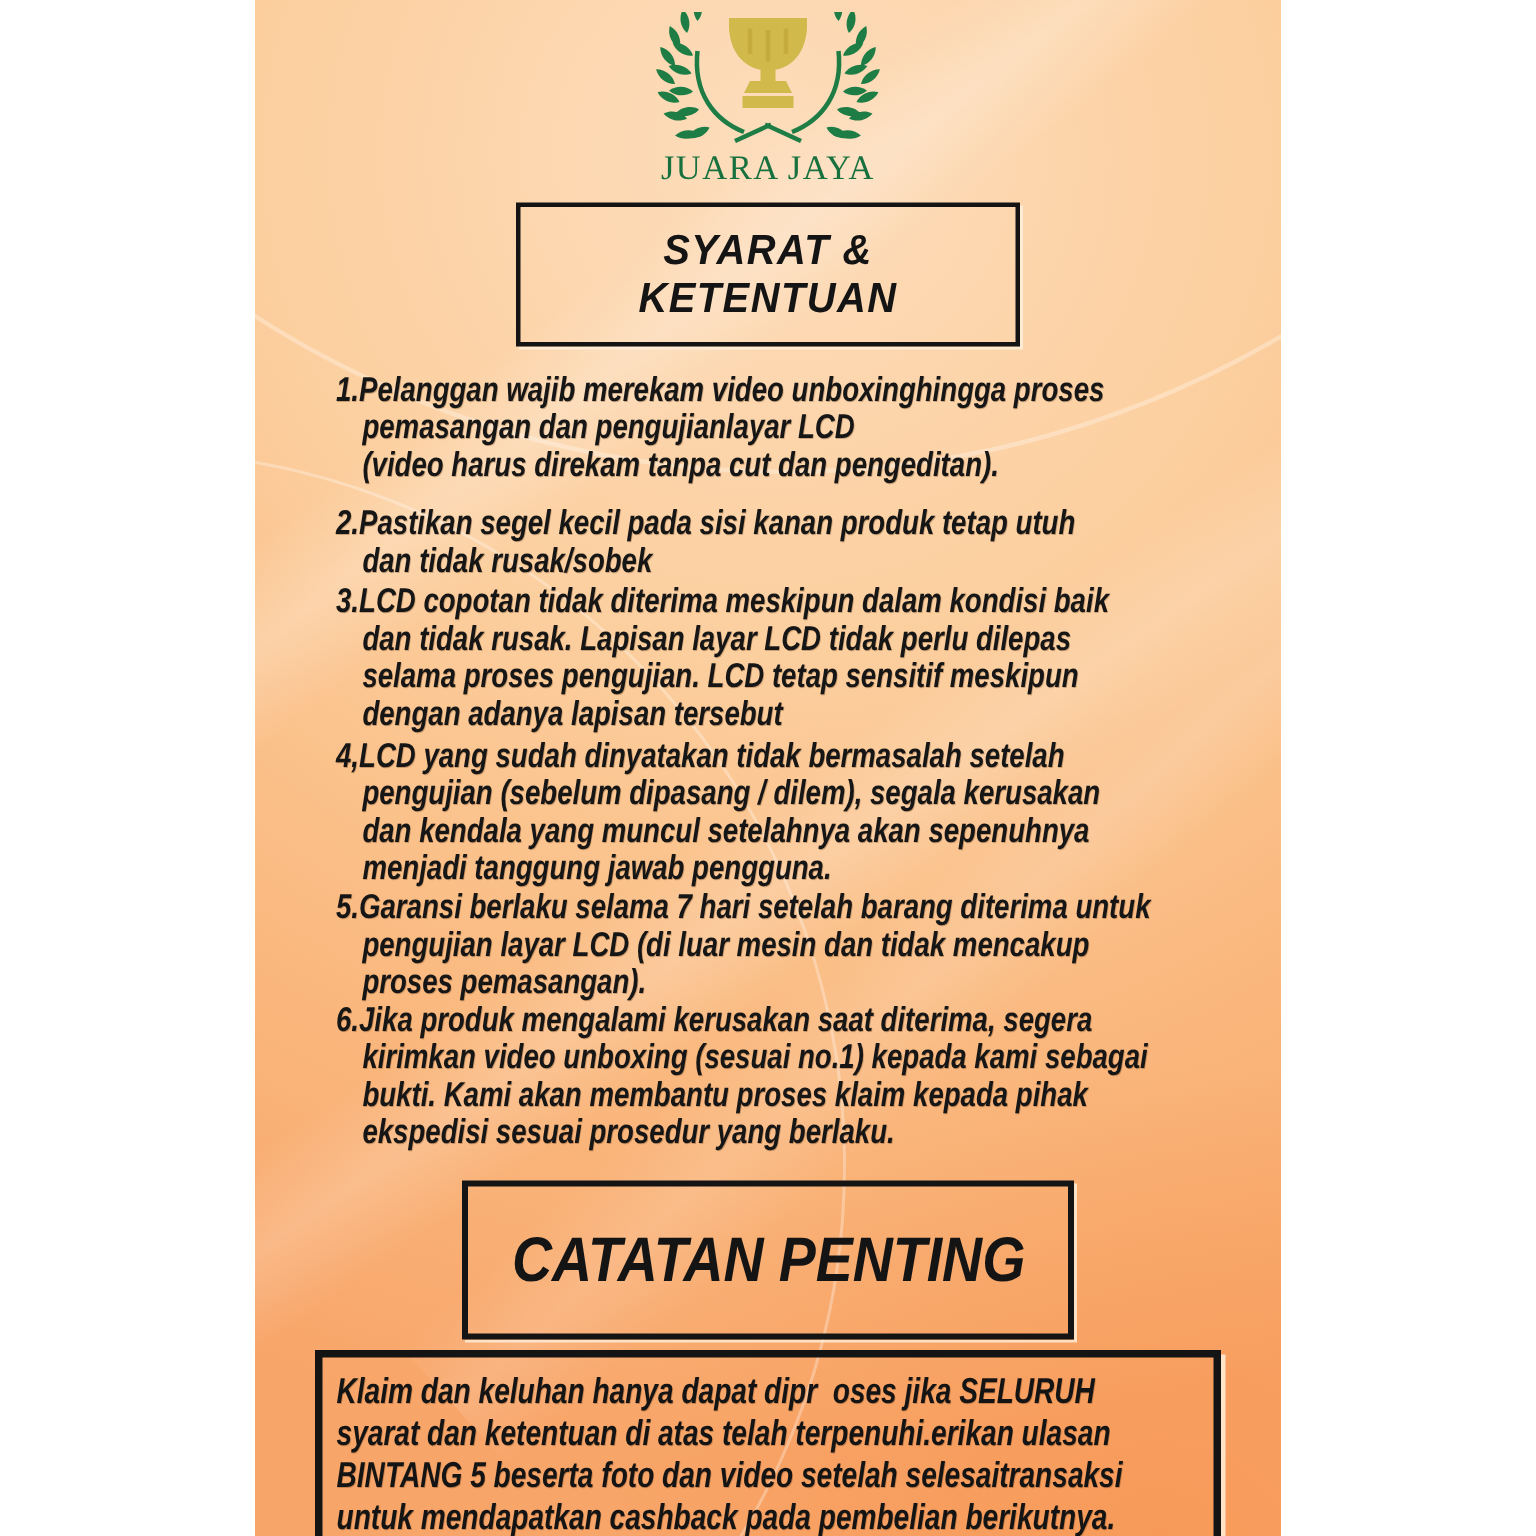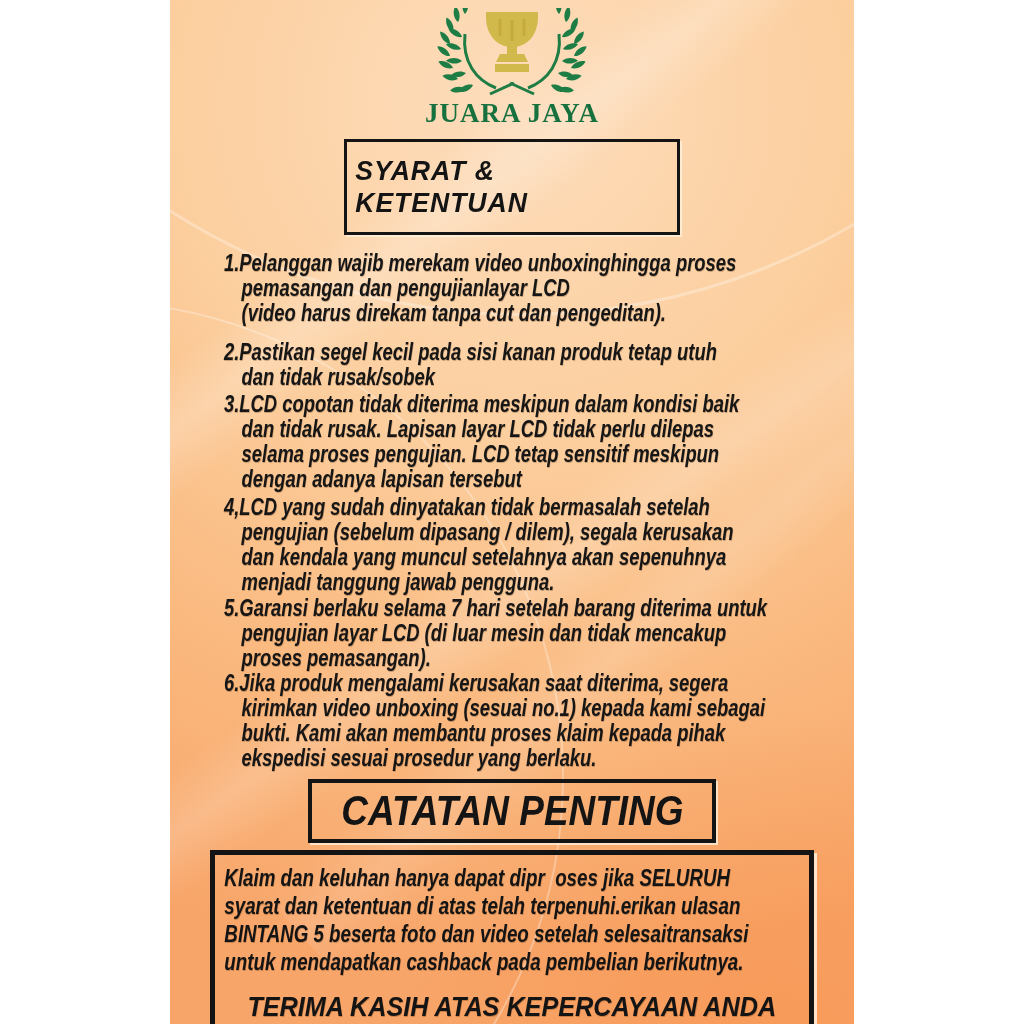--- a/index.html
+++ b/index.html
@@ -13,38 +13,38 @@
   .streak{position:absolute;width:1500px;height:110px;pointer-events:none;
           background:linear-gradient(to bottom, rgba(255,255,255,0) 0%, rgba(255,255,255,0.22) 50%, rgba(255,255,255,0) 100%);}
   .s1{left:-420px;top:120px;transform:rotate(-38deg);}
   .s2{left:-520px;top:620px;transform:rotate(-35deg);opacity:.8;}
   .s3{left:-60px;top:380px;transform:rotate(-42deg);opacity:.6;}
   .ring{position:absolute;border-radius:50%;border:2px solid rgba(255,255,255,0.30);pointer-events:none;}
   .r1{width:950px;height:950px;left:-560px;top:300px;}
   .r2{width:1300px;height:1300px;left:-300px;top:-990px;border-width:3px;}
 
   .logo{position:relative;text-align:center;padding-top:8px;}
-  .brand{font-family:"Liberation Serif",serif;font-weight:bold;font-size:27px;letter-spacing:1px;
+  .brand{font-family:"Liberation Serif",serif;font-weight:normal;font-size:23px;letter-spacing:1px;
          color:#17713f;margin-top:-2px;}
 
   .title-box{position:relative;width:330px;margin:10px auto 16px;border:3px solid #141414;
-             padding:13px 0;box-shadow:2px 2px 0 rgba(255,240,220,0.8);}
+             text-align:center;padding:13px 0;box-shadow:2px 2px 0 rgba(255,240,220,0.8);}
   .title-box span{display:inline-block;font-size:28px;font-weight:bold;font-style:italic;
                   letter-spacing:1px;transform:scaleX(0.95);}
 
   .terms{position:relative;margin:4px 0 0 54px;}
   .term{white-space:pre;font-weight:bold;font-style:italic;font-size:23px;line-height:25px;
         color:#161616;padding-left:22px;text-indent:-22px;width:135%;
         transform:scaleX(0.8);transform-origin:0 0;
         text-shadow:0.6px 0.8px 0 rgba(90,45,10,0.30);}
   .t1{margin-bottom:14px;} .t2{margin-bottom:2px;} .t3{margin-bottom:3px;}
   .t4{margin-bottom:1px;} .t5{margin-bottom:0;}
 
-  .note-box{position:relative;width:400px;margin:8px auto 0;border:4px solid #141414;
-            text-align:center;padding:4px 0;box-shadow:2px 2px 0 rgba(255,240,220,0.8);}
+  .note-box{position:relative;width:400px;margin:20px auto 0;border:4px solid #141414;
+            text-align:center;padding:25px 0;box-shadow:2px 2px 0 rgba(255,240,220,0.8);}
   .note-box span{display:inline-block;font-size:42px;font-weight:bold;font-style:italic;
                  transform:scaleX(0.88);}
 
   .bottom-box{position:relative;width:594px;margin:7px auto 0;border:5px solid #141414;
               padding:9px 0 10px 0;box-shadow:3px 3px 0 rgba(255,240,220,0.85);}
   .claims{white-space:pre;font-weight:bold;font-style:italic;font-size:24px;line-height:28px;
           padding-left:12px;width:135%;transform:scaleX(0.78);transform-origin:0 0;
           text-shadow:0.6px 0.8px 0 rgba(90,45,10,0.30);}
   .thanks{white-space:pre;font-weight:bold;font-style:italic;font-size:28px;line-height:30px;
           text-align:center;margin-top:16px;width:140%;margin-left:-20%;

